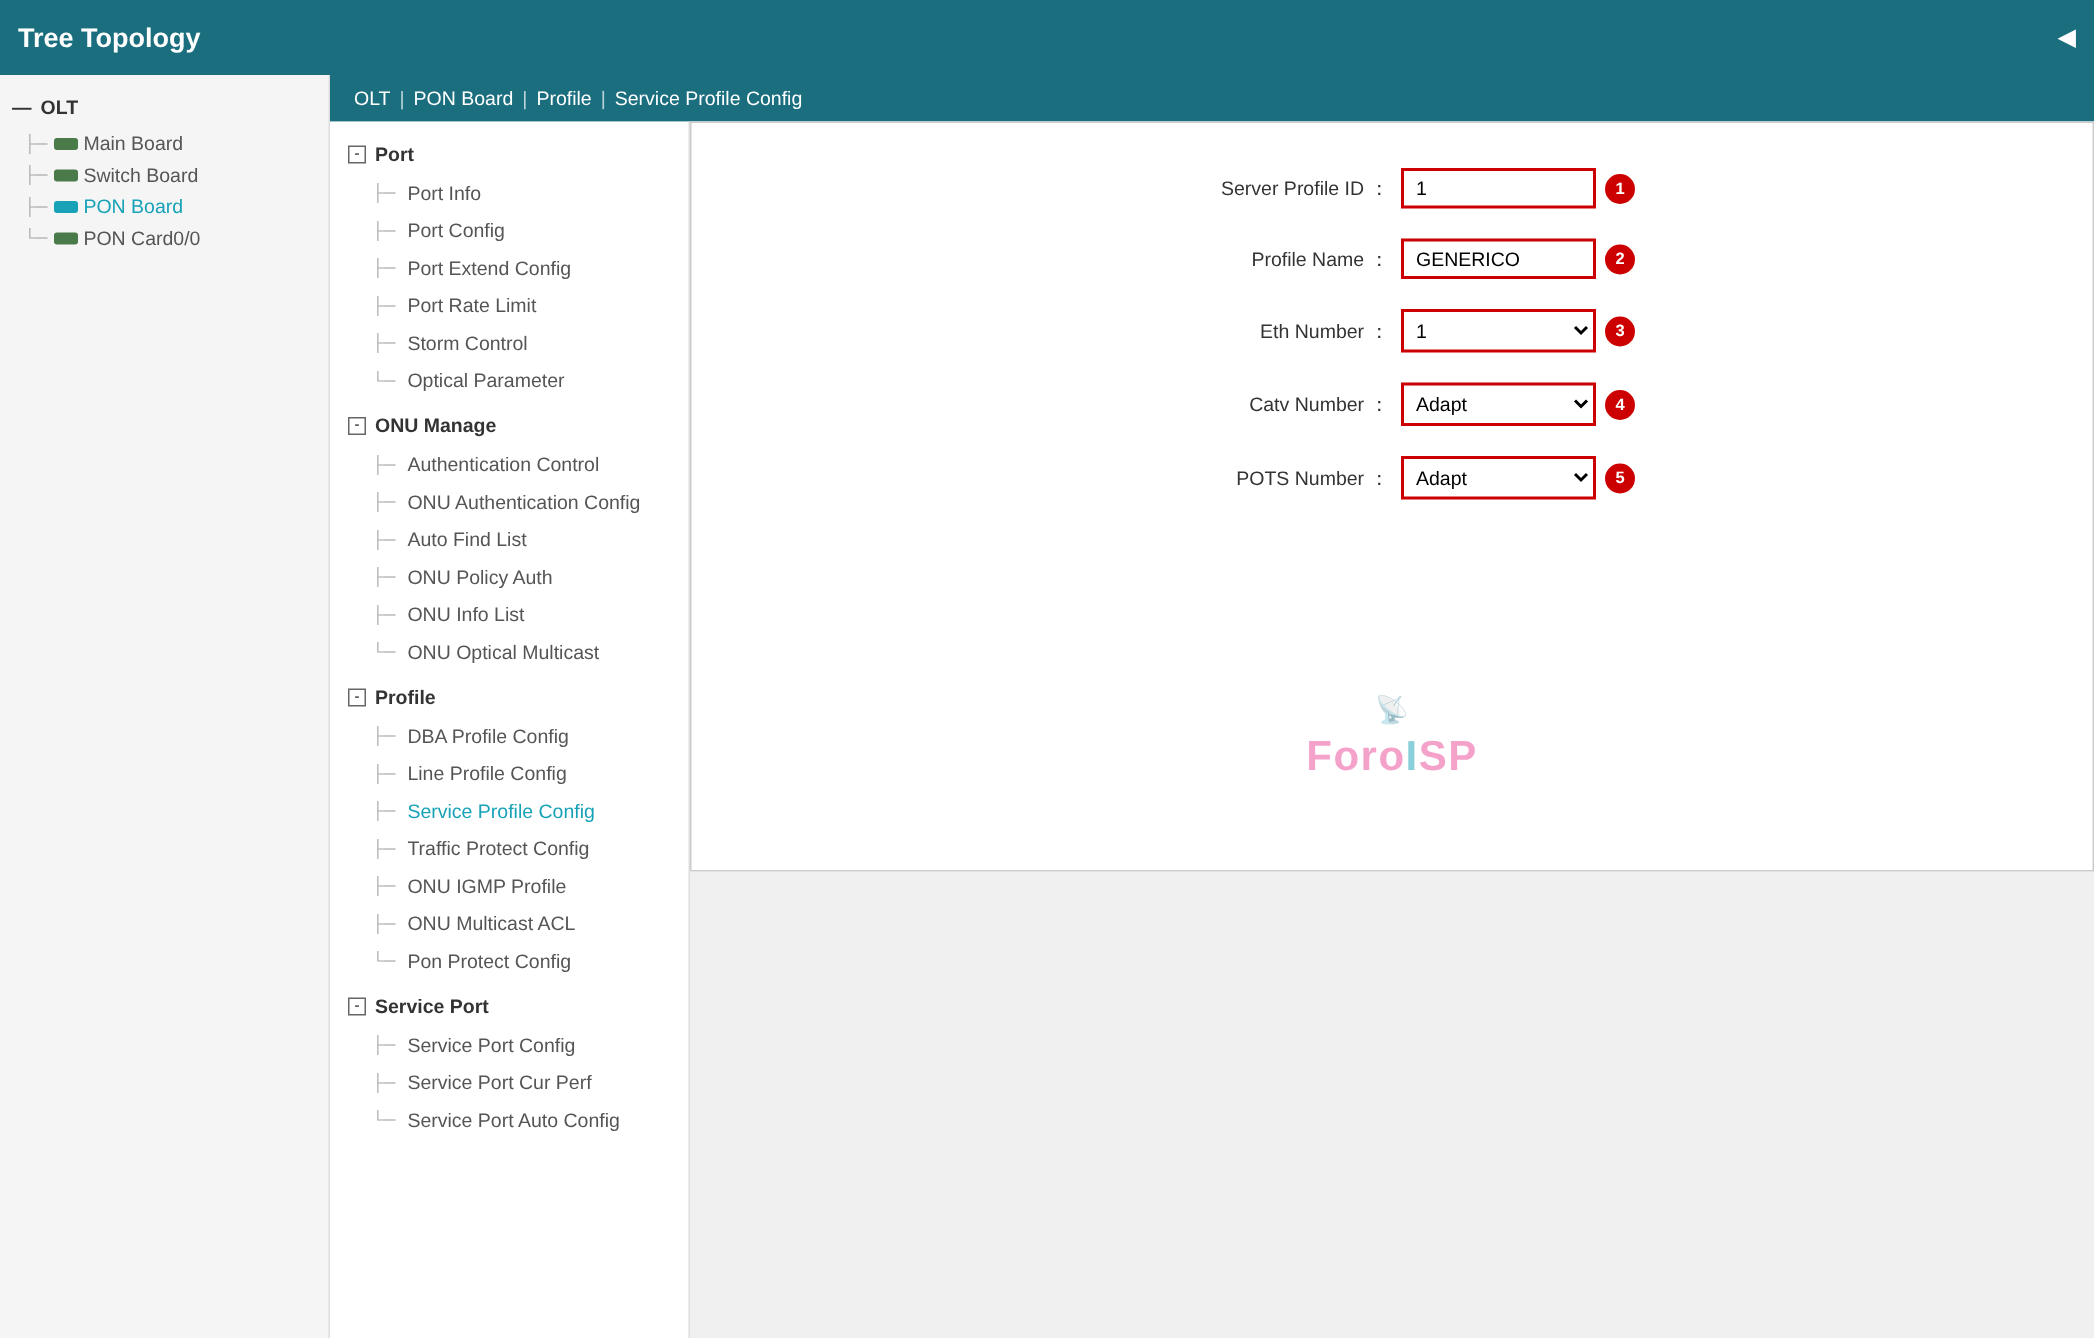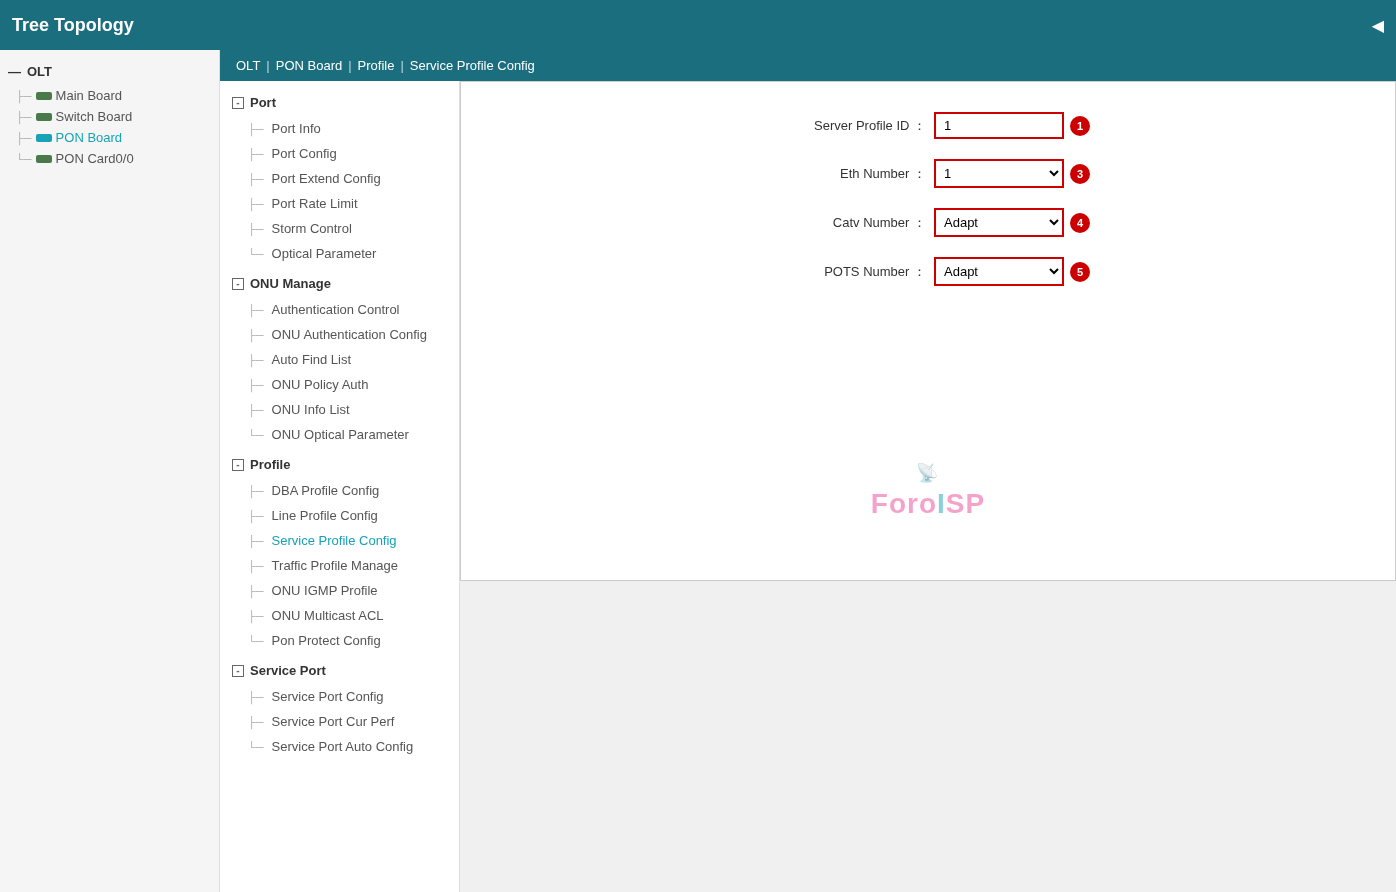--- a/index.html
+++ b/index.html
@@ -348,21 +348,21 @@
           <div class="nav-link">
             <span class="nav-link-connector">├─</span>
             <span>ONU Policy Auth</span>
           </div>
           <div class="nav-link">
             <span class="nav-link-connector">├─</span>
             <span>ONU Info List</span>
           </div>
           <div class="nav-link">
             <span class="nav-link-connector">└─</span>
-            <span>ONU Optical Parameter</span>
+            <span>ONU Optical Multicast</span>
           </div>
         </div>
 
         <div class="nav-section">
           <div class="nav-section-header">
             <div class="nav-section-icon">-</div>
             <span>Profile</span>
           </div>
           <div class="nav-link">
             <span class="nav-link-connector">├─</span>
@@ -371,21 +371,21 @@
           <div class="nav-link">
             <span class="nav-link-connector">├─</span>
             <span>Line Profile Config</span>
           </div>
           <div class="nav-link active" style="color:#17a2b8;">
             <span class="nav-link-connector">├─</span>
             <span>Service Profile Config</span>
           </div>
           <div class="nav-link">
             <span class="nav-link-connector">├─</span>
-            <span>Traffic Profile Manage</span>
+            <span>Traffic Protect Config</span>
           </div>
           <div class="nav-link">
             <span class="nav-link-connector">├─</span>
             <span>ONU IGMP Profile</span>
           </div>
           <div class="nav-link">
             <span class="nav-link-connector">├─</span>
             <span>ONU Multicast ACL</span>
           </div>
           <div class="nav-link">
@@ -416,20 +416,25 @@
 
       <div class="right-panel">
         <div class="form-container">
 
           <div class="form-row">
             <label class="form-label">Server Profile ID ：</label>
             <input class="form-input" type="text" value="1" style="">
             <span class="step-badge">1</span>
           </div>
 
+          <div class="form-row">
+            <label class="form-label">Profile Name ：</label>
+            <input class="form-input" type="text" value="GENERICO" style="">
+            <span class="step-badge">2</span>
+          </div>
 
           <div class="form-row">
             <label class="form-label">Eth Number ：</label>
             <select class="form-select">
               <option value="1">1</option>
               <option value="2">2</option>
               <option value="3">3</option>
               <option value="4">4</option>
             </select>
             <span class="step-badge">3</span>

